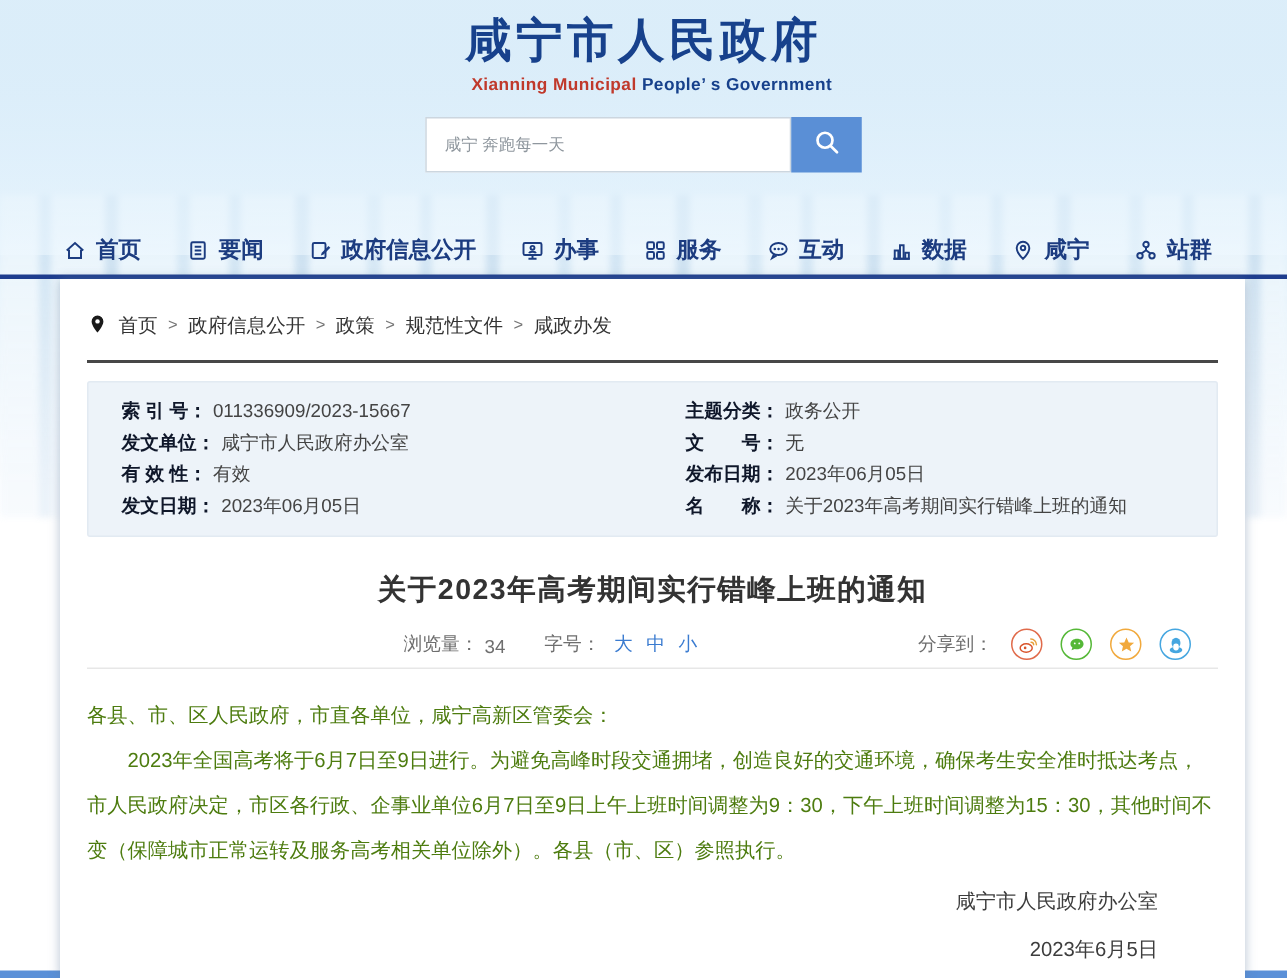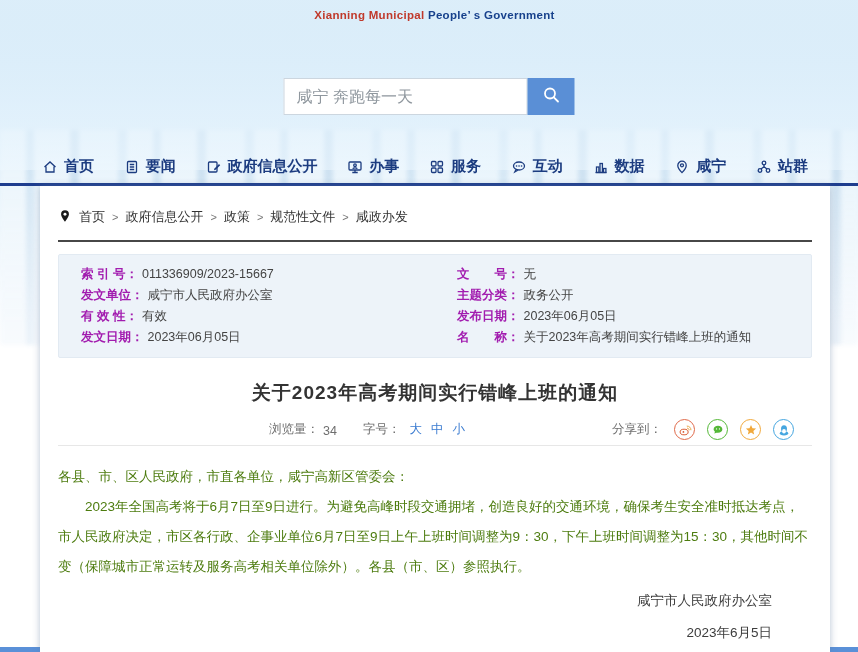--- a/index.html
+++ b/index.html
@@ -22,21 +22,21 @@
   .site-head { position:absolute; top:6px; left:0; width:858px; text-align:center; z-index:4; }
   .site-title { font-size:31px; font-weight:bold; color:#17418c; letter-spacing:3px; }
   .site-sub { margin-top:3px; font-size:11.5px; font-weight:bold; letter-spacing:.3px;margin-left:11px; }
   .site-sub .red { color:#c0392b; }
   .site-sub .blue { color:#17418c; }
 
   
   .search { position:absolute; top:78px; left:50%; transform:translateX(-50%);
     display:flex; z-index:4; width:291px; height:37px; }
   .search input { width:244px; height:37px; border:1px solid #ccd6df; background:#fff;
-    font-size:16px; padding:0 12px; color:#4d7c0f; outline:none; }
+    font-size:11px; padding:0 12px; color:#4d7c0f; outline:none; }
   .search input::placeholder { color:#8f979e; }
   .search .btn { width:47px; height:37px; background:#5a8fd6; border:none; display:flex;
     align-items:center; justify-content:center; cursor:pointer; }
 
   
   .nav { position:absolute; top:150px; left:0; width:858px; height:33px; z-index:4;
     display:flex; align-items:center; justify-content:space-between; padding:0 50px 0 42px; }
   .nav-item { display:flex; align-items:center; gap:6px; color:#1c3c80; font-size:15px;
     font-weight:bold; cursor:pointer; white-space:nowrap; }
   .nav-item svg { display:block; }
@@ -51,21 +51,21 @@
   .breadcrumb { margin-top:22px; display:flex; align-items:center; gap:7px;
     font-size:13px; color:#333; }
   .breadcrumb .crumb { cursor:pointer; }
   .breadcrumb .sep { color:#777; font-size:11px; }
   .dark-rule { margin-top:14px; border-bottom:2px solid #474747; }
 
   .meta-box { margin-top:12px; background:#edf3f9; border:1px solid #e2eaf2; border-radius:2px;
     display:flex; padding:9px 0 9px 0; }
   .meta-col { width:50%; padding-left:22px; }
   .meta-row { font-size:12.5px; line-height:21px; color:#444; white-space:nowrap; }
-  .meta-row .lbl { font-weight:bold; color:#a21caf; margin-right:4px; }
+  .meta-row .lbl { font-weight:bold; color:#0f172a; margin-right:4px; }
 
   .doc-title { margin-top:22px; text-align:center; font-size:19px; font-weight:bold;
     color:#333; letter-spacing:1px; }
 
   .views-row { margin-top:13px; position:relative; height:27px; border-bottom:1px solid #e7e7e7;
     font-size:12.5px; color:#6e6e6e; }
   .views-left { position:absolute; left:211px; top:2px; display:flex; gap:4px; align-items:flex-end; }
   .views-left .fs-label { margin-left:22px; }
   .fs-opt { color:#3a7bd0; cursor:pointer; margin-left:5px; }
   .views-right { position:absolute; right:18px; top:0; display:flex; gap:12px; align-items:center; }
@@ -89,20 +89,21 @@
 
 <div class="page">
 
   <div class="banner">
     <div class="city"></div>
     <div class="haze"></div>
   </div>
   <div class="footer-strip"></div>
 
   <div class="site-head">
+    <div class="site-title">咸宁市人民政府</div>
     <div class="site-sub">
       <span class="red">Xianning Municipal</span><span class="blue"> People’ s Government</span>
     </div>
   </div>
 
   <div class="search">
     <input type="text" placeholder="咸宁 奔跑每一天" style="">
     <button class="btn">
       <span>
         <svg width="18" height="18" viewBox="0 0 18 18">
@@ -226,22 +227,22 @@
     <div class="dark-rule"></div>
 
     <div class="meta-box">
       <div class="meta-col">
         <div class="meta-row"><span class="lbl">索 引 号：</span><span>011336909/2023-15667</span></div>
         <div class="meta-row"><span class="lbl">发文单位：</span><span>咸宁市人民政府办公室</span></div>
         <div class="meta-row"><span class="lbl">有 效 性：</span><span>有效</span></div>
         <div class="meta-row"><span class="lbl">发文日期：</span><span>2023年06月05日</span></div>
       </div>
       <div class="meta-col">
+        <div class="meta-row"><span class="lbl">主题分类：</span><span>政务公开</span></div>
         <div class="meta-row"><span class="lbl">文　　号：</span><span>无</span></div>
-        <div class="meta-row"><span class="lbl">主题分类：</span><span>政务公开</span></div>
         <div class="meta-row"><span class="lbl">发布日期：</span><span>2023年06月05日</span></div>
         <div class="meta-row"><span class="lbl">名　　称：</span><span>关于2023年高考期间实行错峰上班的通知</span></div>
       </div>
     </div>
 
     <div class="doc-title">关于2023年高考期间实行错峰上班的通知</div>
 
     <div class="views-row">
       <div class="views-left">
         <span>浏览量：</span>

